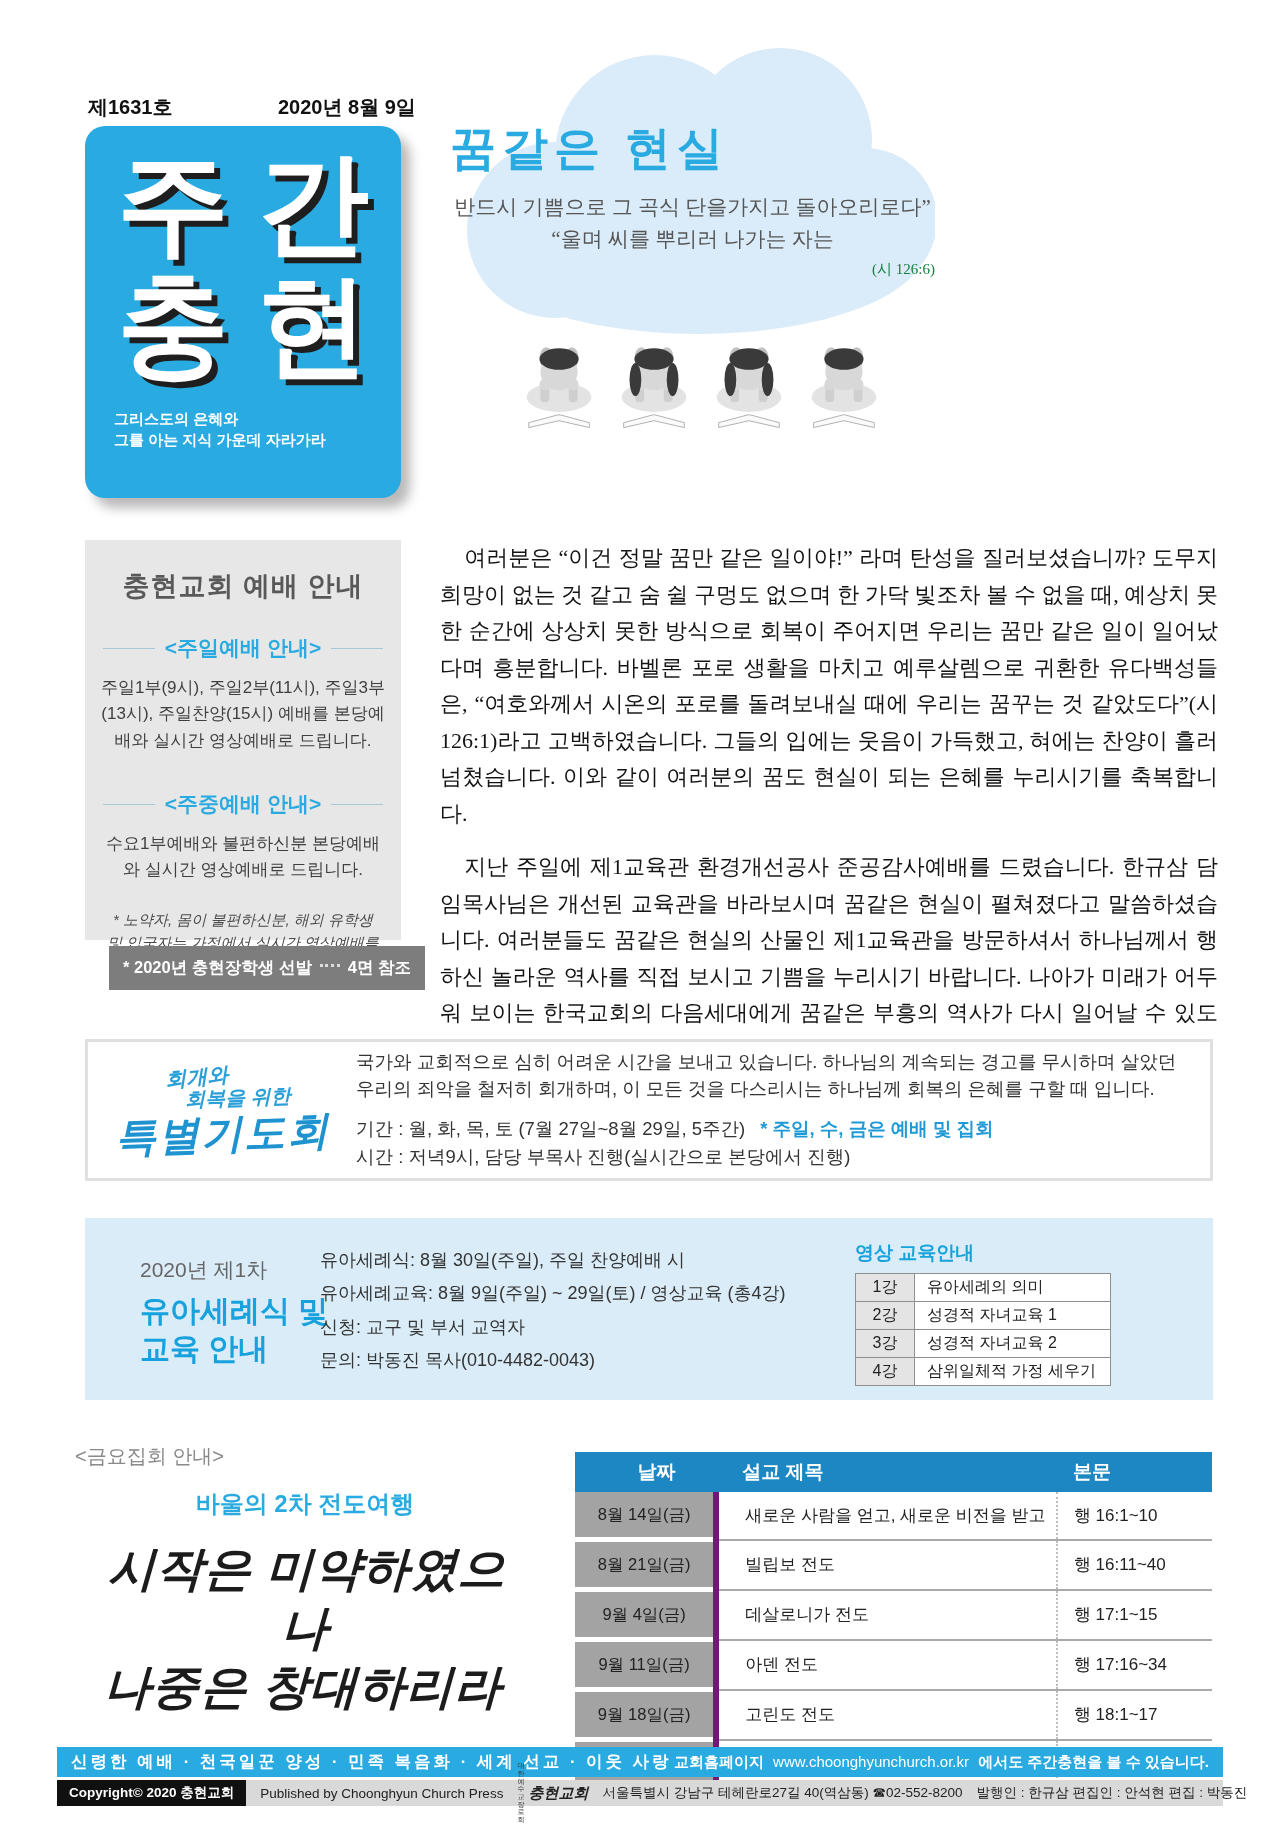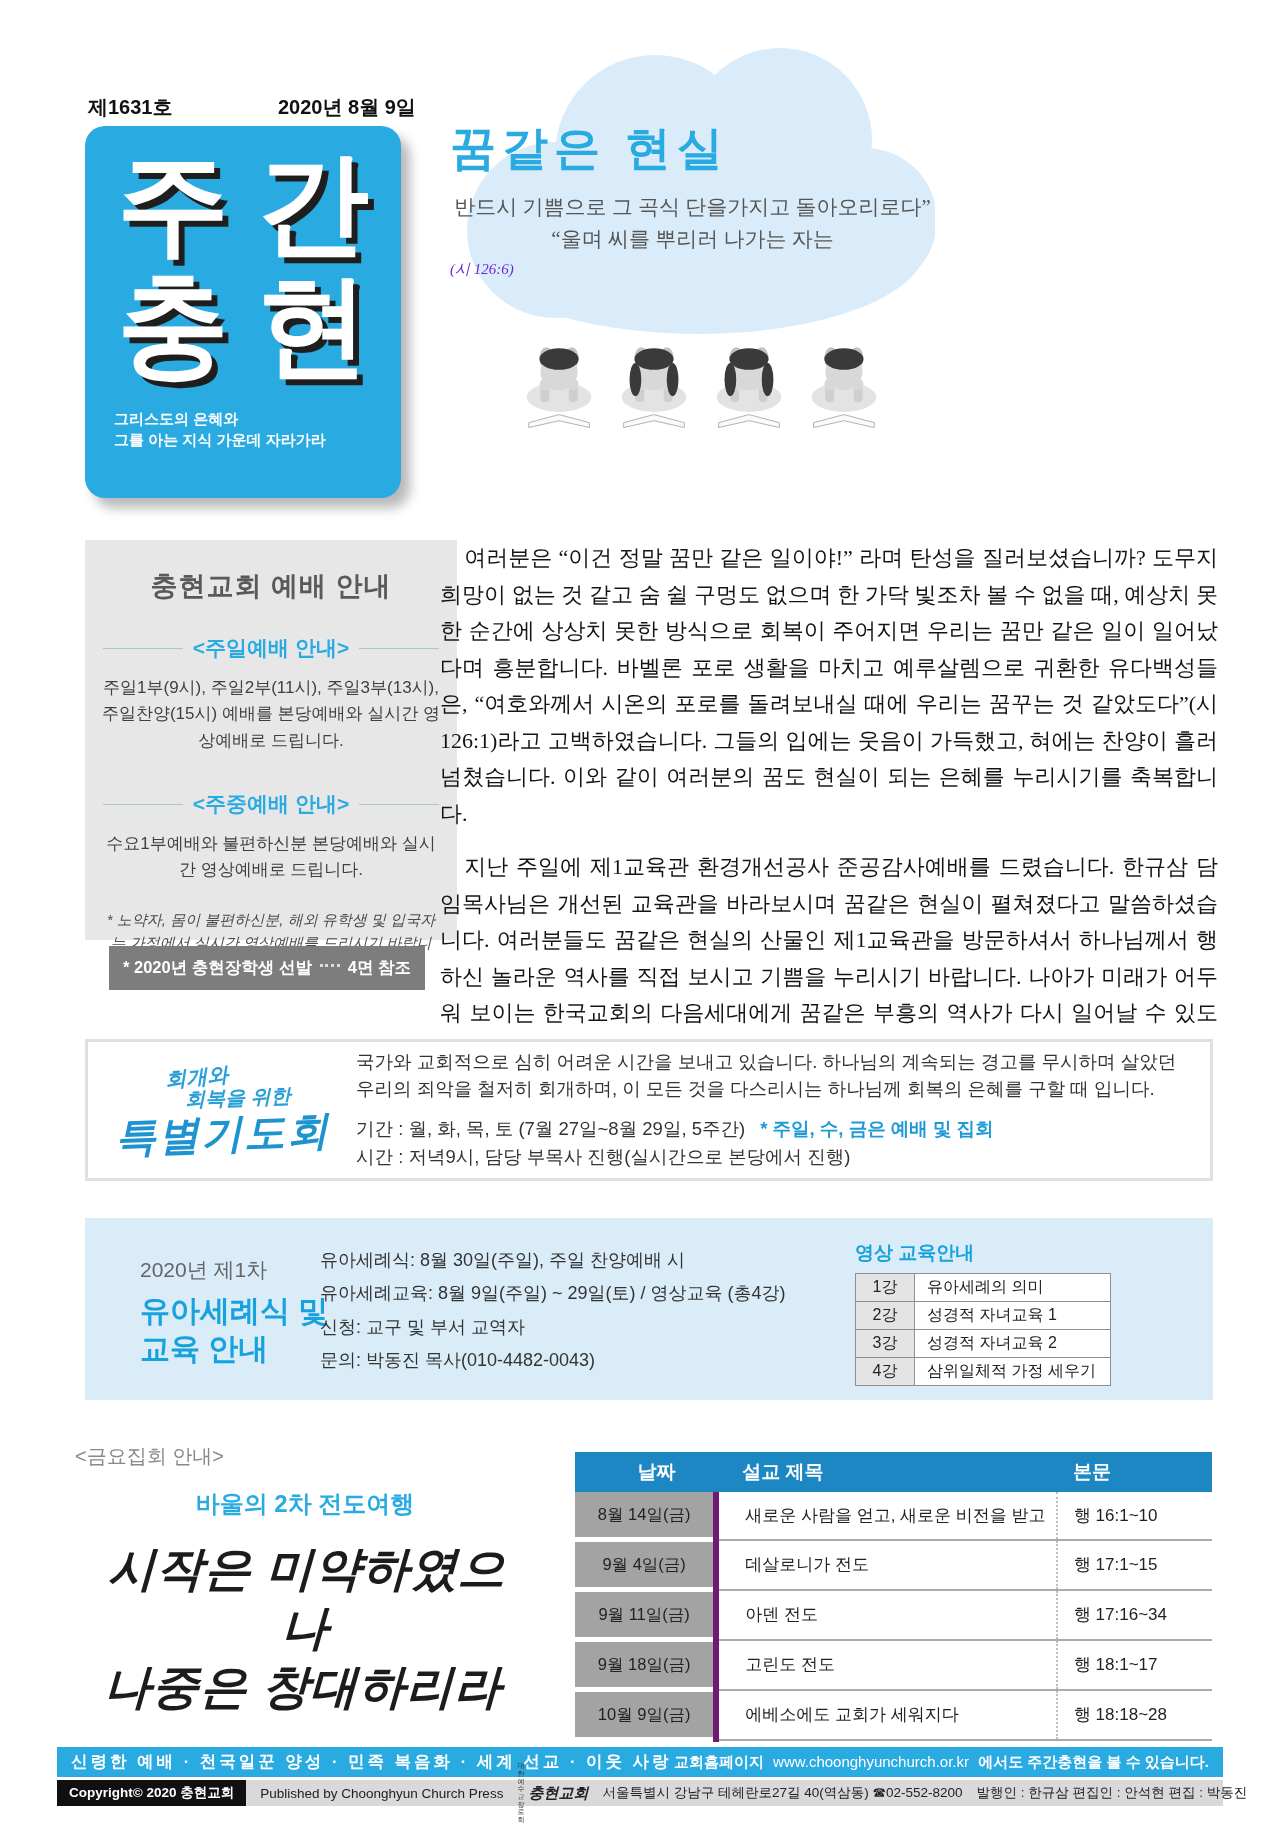--- a/index.html
+++ b/index.html
@@ -20,26 +20,26 @@
   .mh-row1{margin-top:22px;}
   .mh-row2{margin-top:10px;}
   .mh-slogan{margin:26px 0 0 29px;color:#fff;font-weight:700;font-size:15px;line-height:1.4;}
 
   
   .cloud-svg{left:450px;top:40px;width:485px;height:298px;}
   .feature-title{left:450px;top:118px;width:485px;
                  font-size:46px;font-weight:700;color:#29abe2;letter-spacing:6px;}
   .feature-verse{left:430px;top:192px;width:525px;text-align:center;
                  font-family:"Liberation Serif",serif;font-size:21px;color:#555;line-height:1.5;}
-  .feature-ref{left:450px;top:260px;width:485px;text-align:left;
-               font-family:"Liberation Serif",serif;font-size:15px;color:#6d28d9;font-style:italic;}
+  .feature-ref{left:450px;top:260px;width:485px;text-align:right;
+               font-family:"Liberation Serif",serif;font-size:15px;color:#15803d;}
   .kids-photo{left:515px;top:332px;width:372px;height:104px;}
 
   
-  .worship-box{left:85px;top:540px;width:372px;height:400px;background:#e7e7e7;text-align:center;}
+  .worship-box{left:85px;top:540px;width:316px;height:400px;background:#e7e7e7;text-align:center;}
   .worship-title{margin-top:28px;font-size:27px;font-weight:800;color:#595959;letter-spacing:1px;}
   .w-subhead{display:flex;align-items:center;justify-content:center;gap:10px;
              margin:30px 18px 0;color:#29abe2;font-size:21px;font-weight:700;}
   .w-subhead::before,.w-subhead::after{content:"";flex:1;border-top:1px solid #a9c6d6;}
   .w-subhead.second{margin-top:36px;}
   .w-body{margin:13px 16px 0;font-size:17px;color:#3f3f3f;line-height:1.55;}
   .w-note{margin:24px 20px 0;font-size:15px;font-style:italic;color:#4a4a4a;line-height:1.55;}
 
   .scholar-banner{left:85px;top:946px;width:316px;height:44px;background:#7d7d7d;
                   display:flex;align-items:center;padding:0 14px;box-sizing:border-box;
@@ -272,20 +272,25 @@
         <th class="c-text">본문</th>
       </tr>
     </thead>
     <tbody>
       <tr>
         <td class="d">8월 14일(금)</td>
         <td class="t">새로운 사람을 얻고, 새로운 비전을 받고</td>
         <td class="b">행 16:1~10</td>
       </tr>
       <tr>
+        <td class="d">8월 21일(금)</td>
+        <td class="t">빌립보 전도</td>
+        <td class="b">행 16:11~40</td>
+      </tr>
+      <tr>
         <td class="d">9월 4일(금)</td>
         <td class="t">데살로니가 전도</td>
         <td class="b">행 17:1~15</td>
       </tr>
       <tr>
         <td class="d">9월 11일(금)</td>
         <td class="t">아덴 전도</td>
         <td class="b">행 17:16~34</td>
       </tr>
       <tr>

